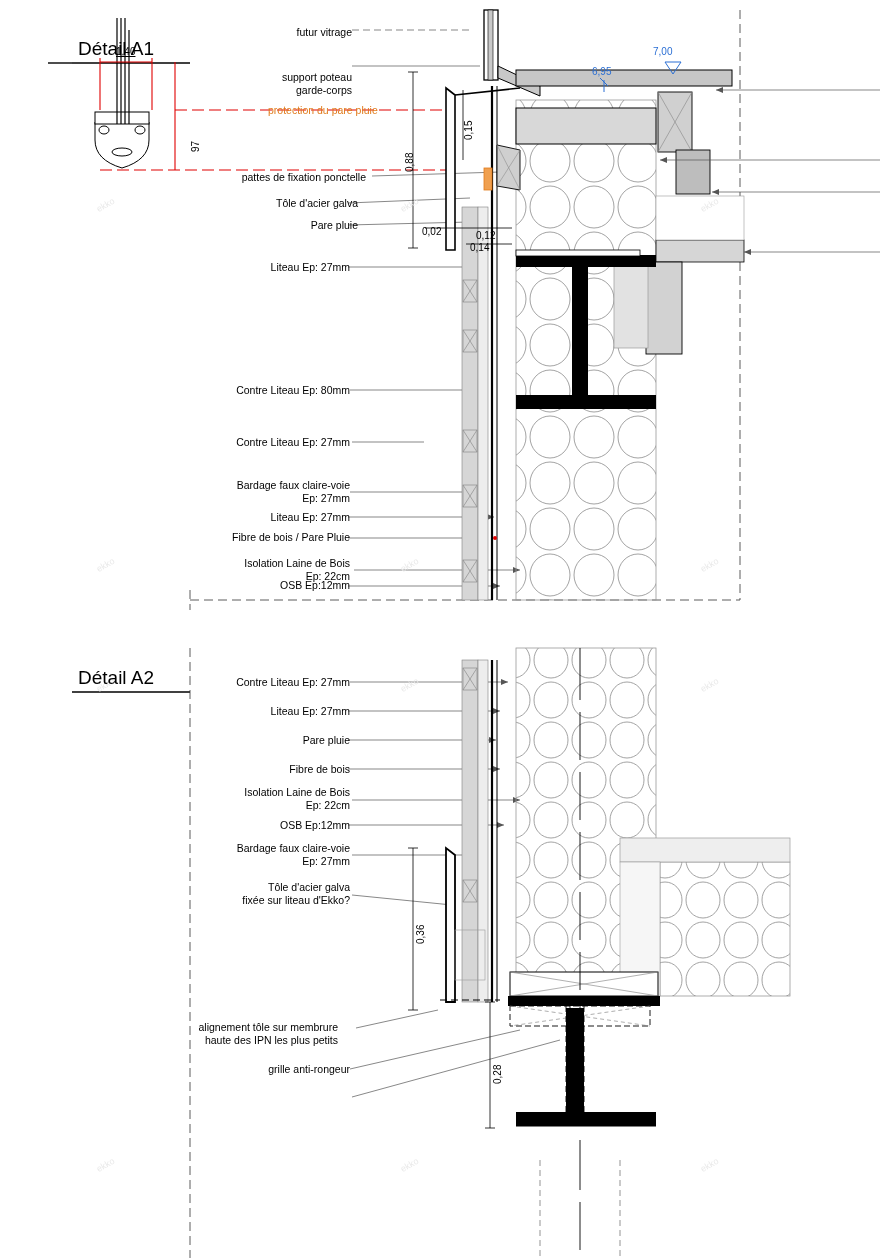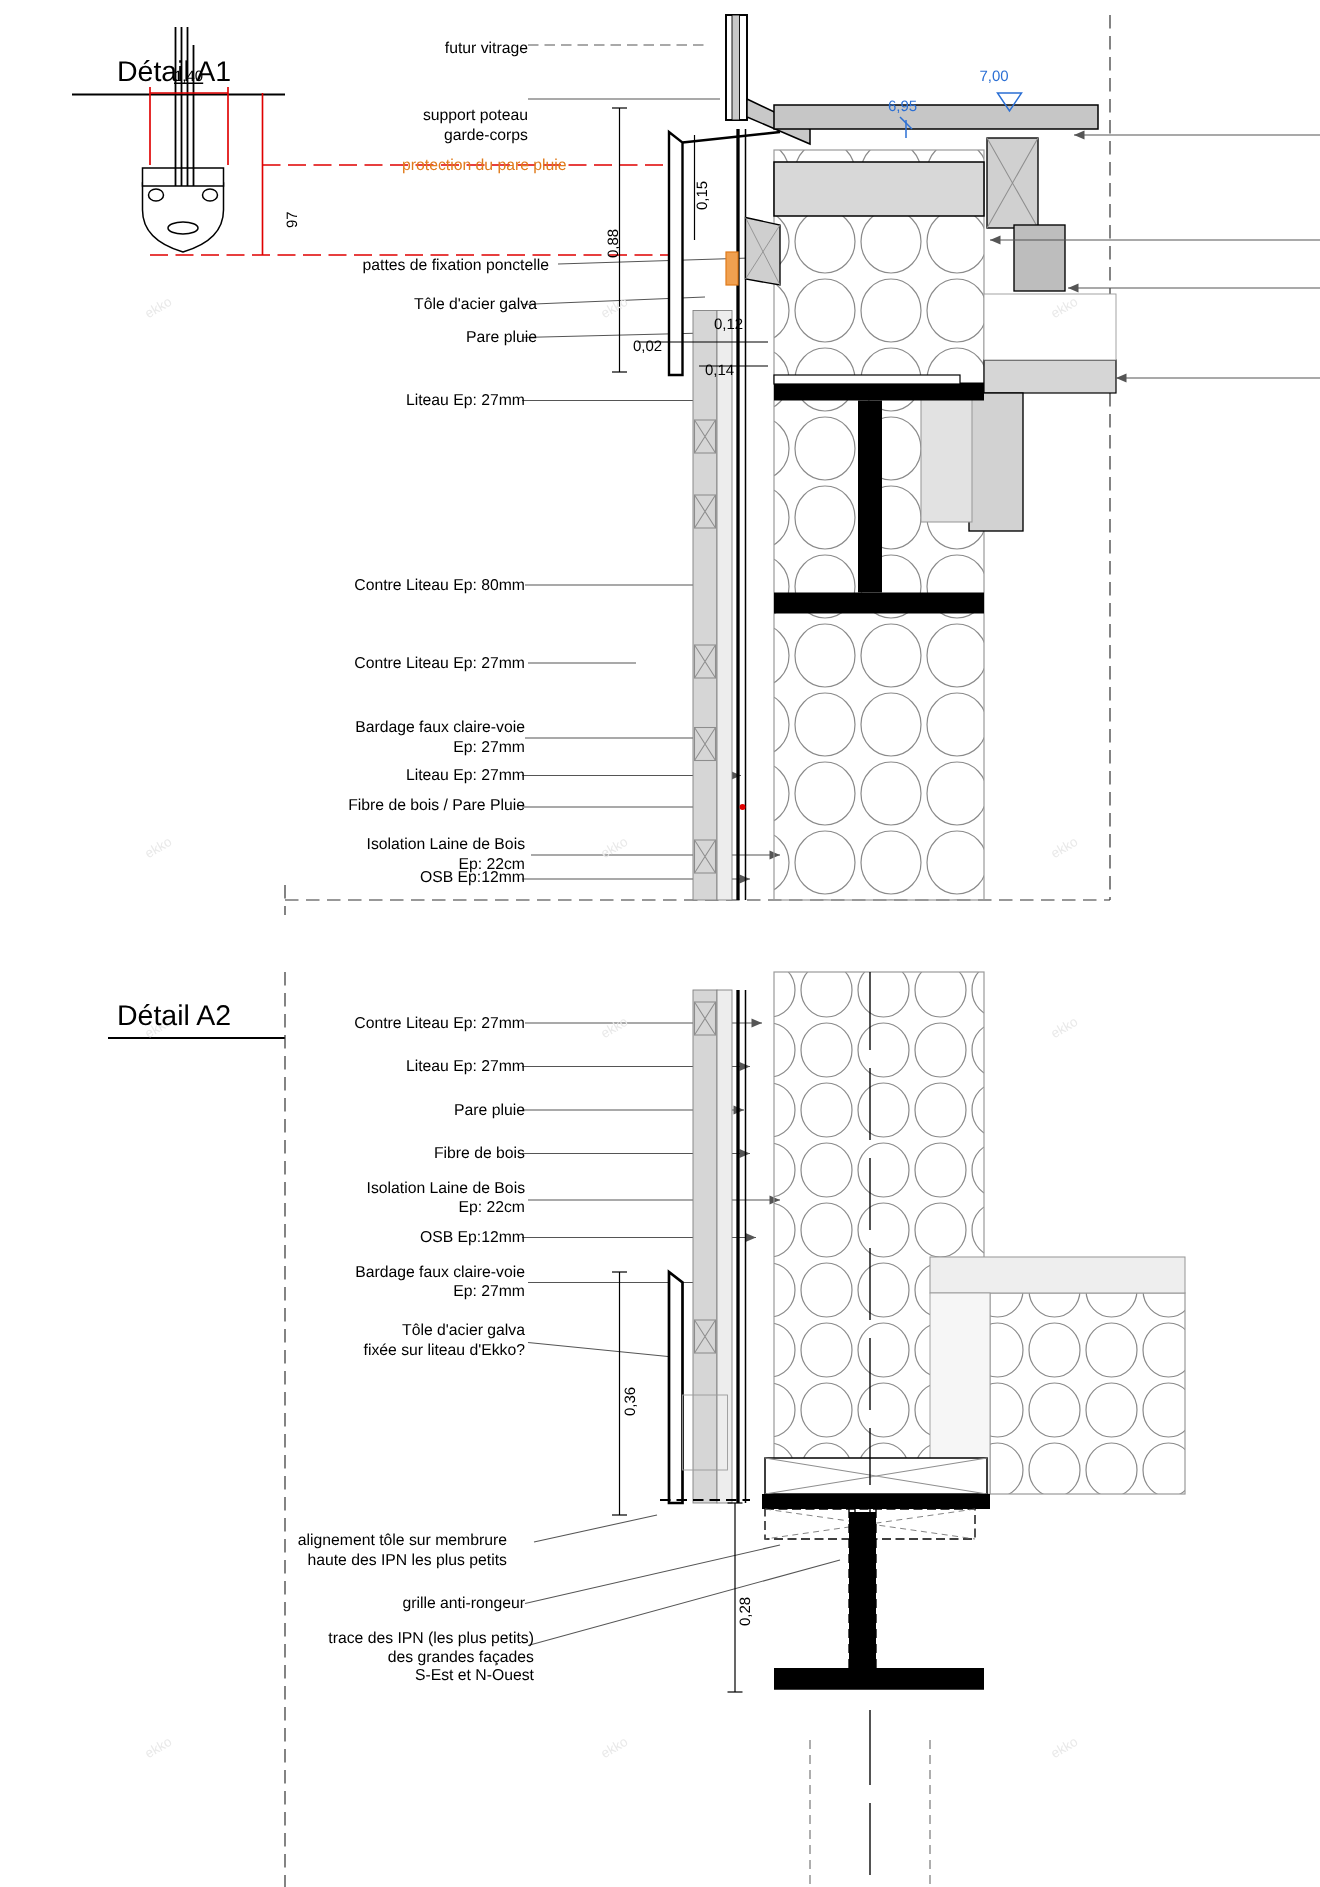--- a/index.html
+++ b/index.html
@@ -345,39 +345,36 @@
   <div class="lbl r" style="left:138px; top:531px; width:212px;">Fibre de bois / Pare Pluie</div>
   <div class="lbl r" style="left:138px; top:557px; width:212px;">Isolation Laine de Bois
 Ep: 22cm</div>
   <div class="lbl r" style="left:138px; top:579px; width:212px;">OSB Ep:12mm</div>
 
   <div class="dim" style="left:116px; top:46px;text-decoration:underline;">1,40</div>
   <div class="dim vert" style="left:190px; top:152px;">97</div>
   <div class="dim vert" style="left:463px; top:140px;">0,15</div>
   <div class="dim vert" style="left:404px; top:172px;">0,88</div>
   <div class="dim" style="left:422px; top:226px;">0,02</div>
-  <div class="dim" style="left:476px; top:211px;">0,12</div>
+  <div class="dim" style="left:476px; top:230px;">0,12</div>
   <div class="dim" style="left:470px; top:242px;">0,14</div>
   <div class="dim blue" style="left:653px; top:46px;">7,00</div>
   <div class="dim blue" style="left:592px; top:66px;">6,95</div>
 
   <div class="lbl r" style="left:138px; top:676px; width:212px;">Contre Liteau Ep: 27mm</div>
   <div class="lbl r" style="left:138px; top:705px; width:212px;">Liteau Ep: 27mm</div>
   <div class="lbl r" style="left:138px; top:734px; width:212px;">Pare pluie</div>
   <div class="lbl r" style="left:138px; top:763px; width:212px;">Fibre de bois</div>
   <div class="lbl r" style="left:138px; top:786px; width:212px;">Isolation Laine de Bois
 Ep: 22cm</div>
   <div class="lbl r" style="left:138px; top:819px; width:212px;">OSB Ep:12mm</div>
   <div class="lbl r" style="left:138px; top:842px; width:212px;">Bardage faux claire-voie
 Ep: 27mm</div>
   <div class="lbl r" style="left:138px; top:881px; width:212px;">Tôle d'acier galva
 fixée sur liteau d'Ekko?</div>
   <div class="lbl r" style="left:120px; top:1021px; width:218px;">alignement tôle sur membrure
 haute des IPN les plus petits</div>
   <div class="lbl r" style="left:138px; top:1063px; width:212px;">grille anti-rongeur</div>
-  <div class="lbl r" style="left:138px; top:1086px; width:218px;">trace des IPN (les plus petits)
-des grandes façades
-S-Est et N-Ouest</div>
 
   <div class="dim vert" style="left:415px; top:944px;">0,36</div>
   <div class="dim vert" style="left:492px; top:1084px;">0,28</div>
 
 </div>
 
 </body></html>

